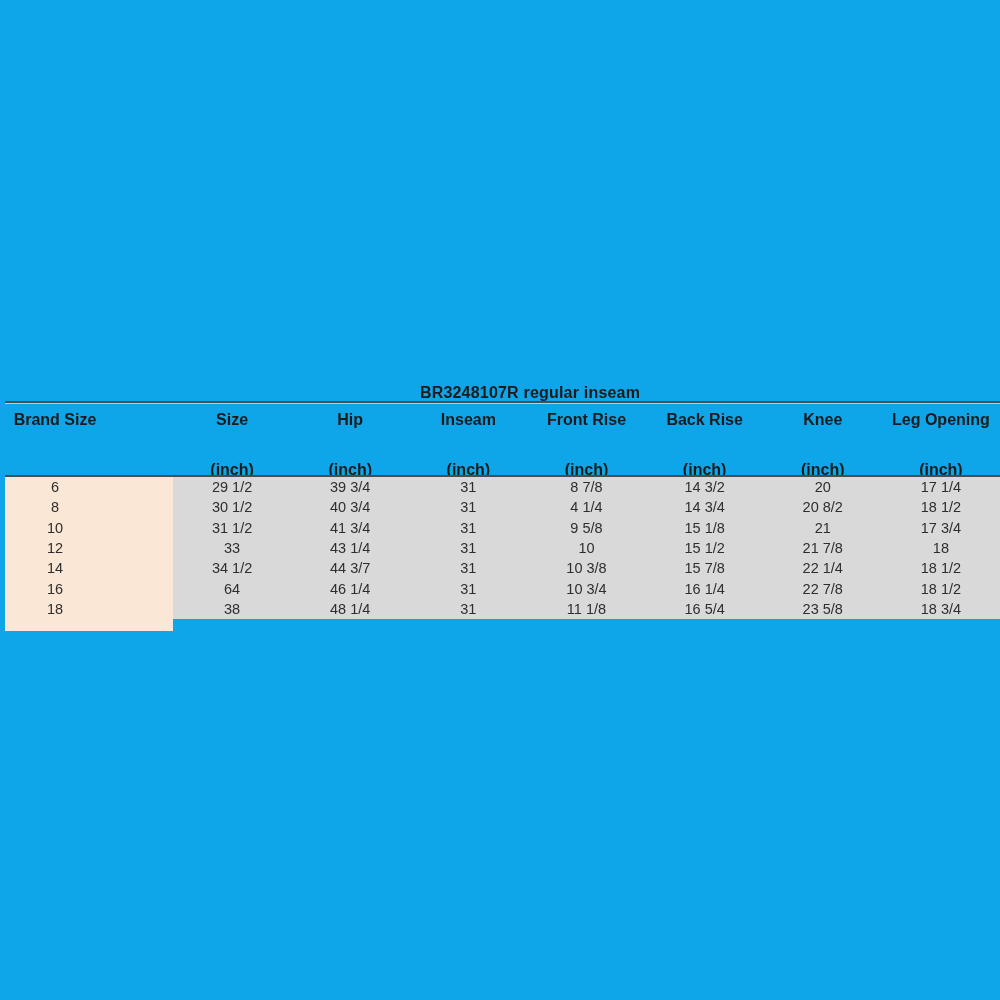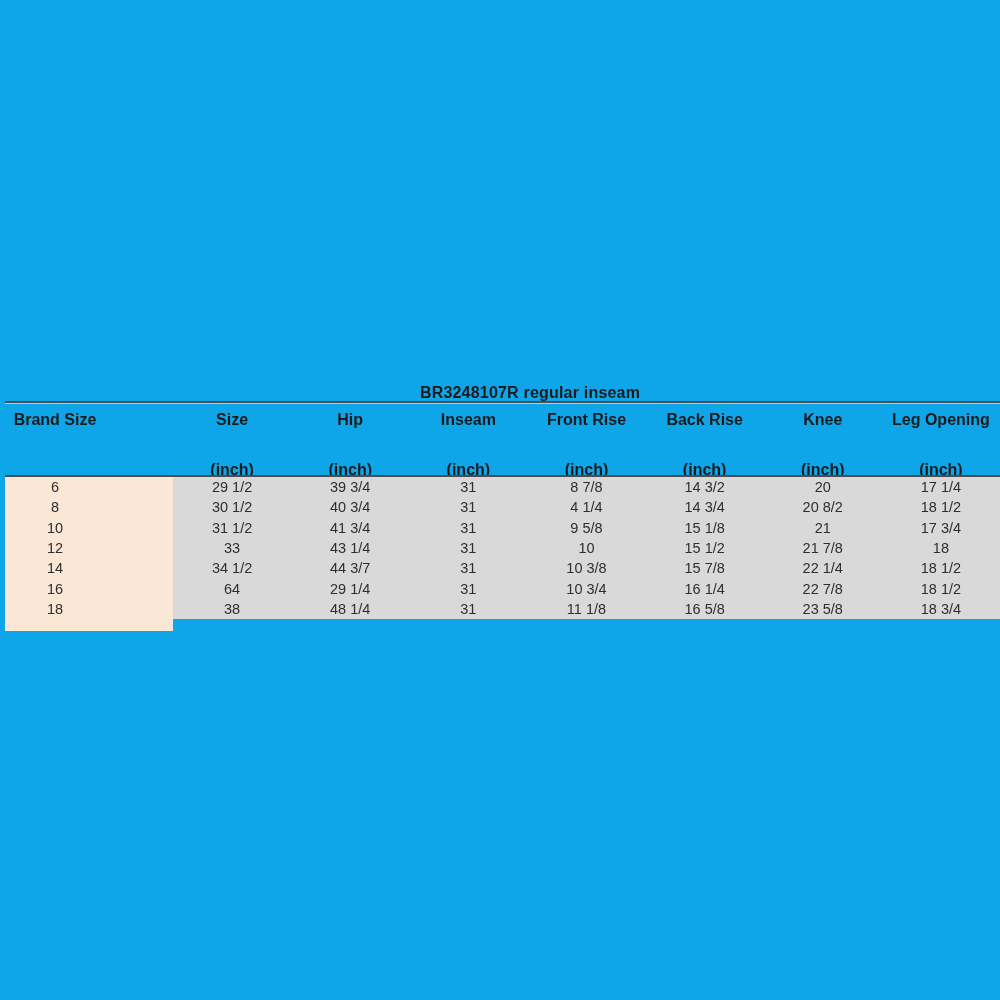--- a/index.html
+++ b/index.html
@@ -143,32 +143,32 @@
     <div class="cell">34 1/2</div>
     <div class="cell">44 3/7</div>
     <div class="cell">31</div>
     <div class="cell">10 3/8</div>
     <div class="cell">15 7/8</div>
     <div class="cell">22 1/4</div>
     <div class="cell">18 1/2</div>
 
     <div class="cell c0">16</div>
     <div class="cell">64</div>
-    <div class="cell">29 1/4</div>
+    <div class="cell">46 1/4</div>
     <div class="cell">31</div>
     <div class="cell">10 3/4</div>
     <div class="cell">16 1/4</div>
     <div class="cell">22 7/8</div>
     <div class="cell">18 1/2</div>
 
     <div class="cell c0">18</div>
     <div class="cell">38</div>
     <div class="cell">48 1/4</div>
     <div class="cell">31</div>
     <div class="cell">11 1/8</div>
-    <div class="cell">16 5/8</div>
+    <div class="cell">16 5/4</div>
     <div class="cell">23 5/8</div>
     <div class="cell">18 3/4</div>
   </div>
 
   <div class="peach-tail"></div>
 
 </div>
 
 </body></html>

